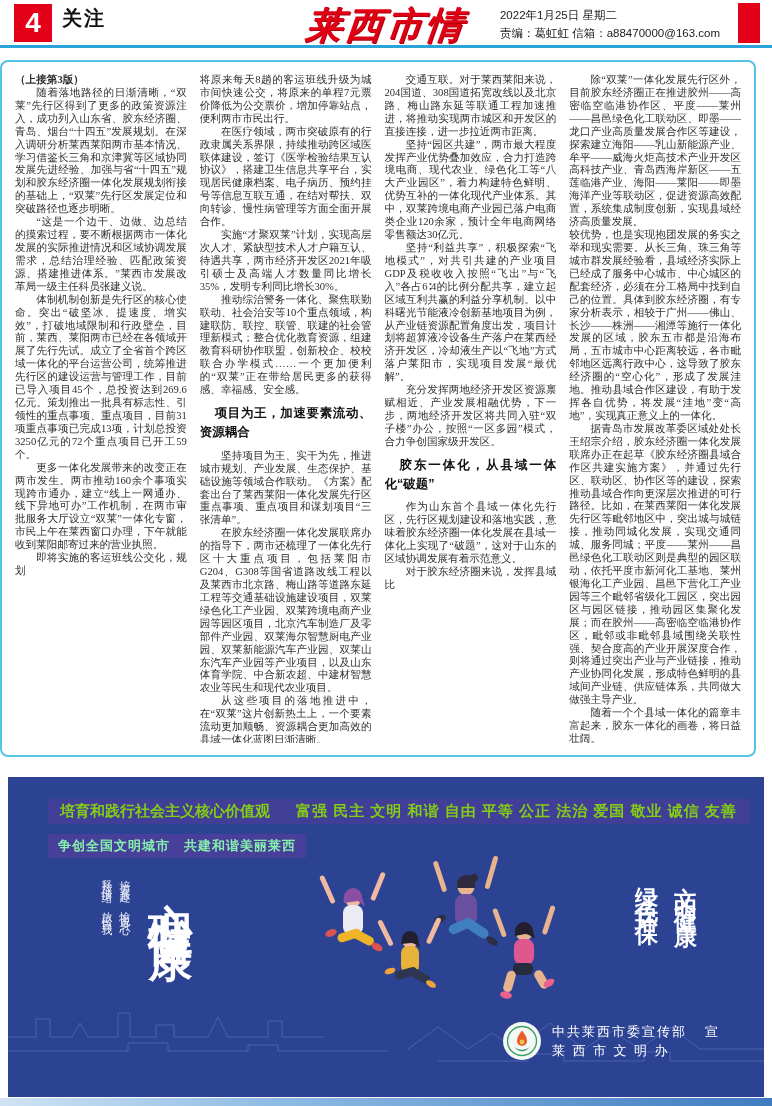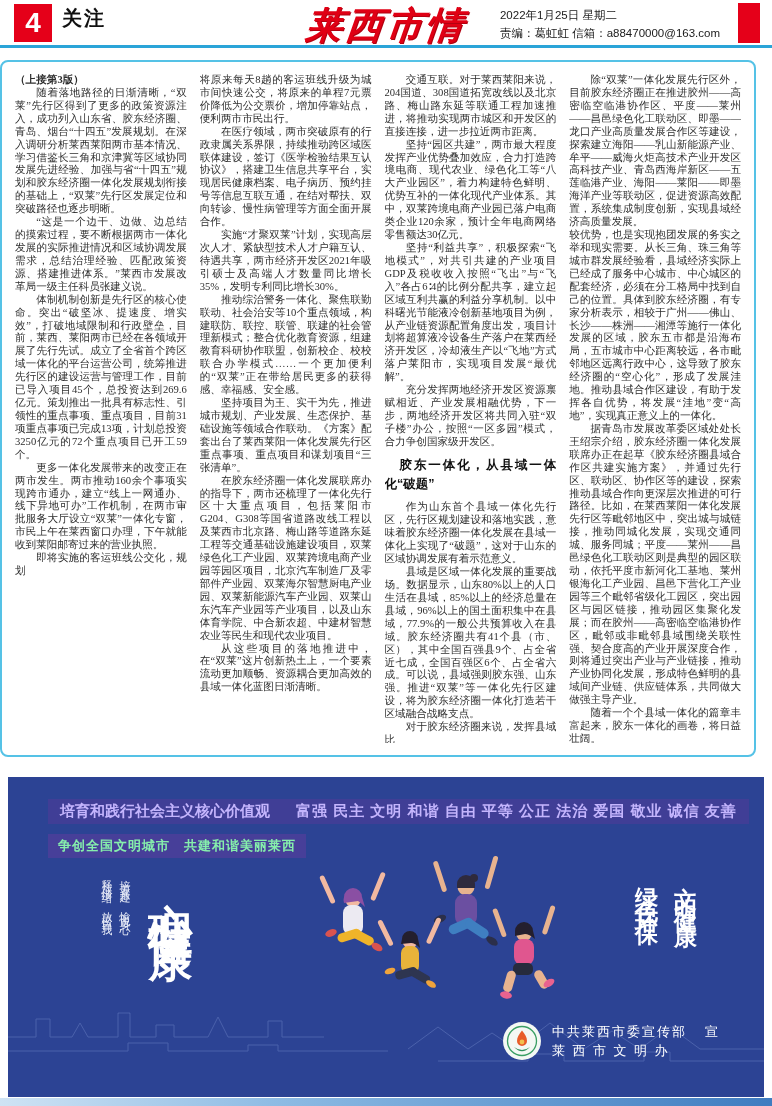--- a/index.html
+++ b/index.html
@@ -28,21 +28,21 @@
   .acol{flex:1 1 0;font-size:10.6px;line-height:1.22;color:#2e2e2e;text-align:justify;overflow:hidden;}
   .acol p{margin:0;}
   .para{text-indent:2em;}
   .noindent{text-indent:0;}
   .note{font-weight:bold;text-indent:0;}
   .subhead{font-family:"Liberation Sans",sans-serif;font-weight:bold;font-size:12.5px;
            line-height:1.55;margin:7px 0 !important;text-indent:1.2em;color:#111;}
 
   
   .ad{position:absolute;top:777px;left:8px;width:756px;height:320px;background:#2c4394;overflow:hidden;}
-  .values-bar{position:absolute;left:40px;top:22px;background:#403e96;color:#c4b5fd;
+  .values-bar{position:absolute;left:40px;top:22px;background:#403e96;color:#84cc16;
               font-family:"Liberation Sans",sans-serif;font-weight:bold;font-size:15px;
               padding:3px 12px;white-space:nowrap;}
   .values-bar .vals{margin-left:26px;letter-spacing:1px;}
   .city-slogan{position:absolute;left:40px;top:57px;background:#473f99;color:#86efac;
                font-family:"Liberation Sans",sans-serif;font-weight:bold;font-size:13px;
                padding:3px 10px;letter-spacing:1px;}
   .theme-wrap{position:absolute;left:88px;top:90px;height:235px;writing-mode:vertical-rl;}
   .theme-big{writing-mode:vertical-rl;text-orientation:upright;color:#fff;
              font-family:"Liberation Sans",sans-serif;font-size:44px;font-weight:900;
              letter-spacing:11px;margin-left:10px;}
@@ -90,33 +90,33 @@
       <p class="para">体制机制创新是先行区的核心使命。突出“破坚冰、提速度、增实效”，打破地域限制和行政壁垒，目前，莱西、莱阳两市已经在各领域开展了先行先试。成立了全省首个跨区域一体化的平台运营公司，统筹推进先行区的建设运营与管理工作，目前已导入项目45个，总投资达到269.6亿元。策划推出一批具有标志性、引领性的重点事项、重点项目，目前31项重点事项已完成13项，计划总投资3250亿元的72个重点项目已开工59个。</p>
       <p class="para">更多一体化发展带来的改变正在两市发生。两市推动160余个事项实现跨市通办，建立“线上一网通办、线下异地可办”工作机制，在两市审批服务大厅设立“双莱”一体化专窗，市民上午在莱西窗口办理，下午就能收到莱阳邮寄过来的营业执照。</p>
       <p class="para">即将实施的客运班线公交化，规划</p>
     </div>
 
     <div class="acol">
       <p class="para noindent">将原来每天8趟的客运班线升级为城市间快速公交，将原来的单程7元票价降低为公交票价，增加停靠站点，便利两市市民出行。</p>
       <p class="para">在医疗领域，两市突破原有的行政隶属关系界限，持续推动跨区域医联体建设，签订《医学检验结果互认协议》，搭建卫生信息共享平台，实现居民健康档案、电子病历、预约挂号等信息互联互通，在结对帮扶、双向转诊、慢性病管理等方面全面开展合作。</p>
       <p class="para">实施“才聚双莱”计划，实现高层次人才、紧缺型技术人才户籍互认、待遇共享，两市经济开发区2021年吸引硕士及高端人才数量同比增长35%，发明专利同比增长30%。</p>
       <p class="para">推动综治警务一体化、聚焦联勤联动、社会治安等10个重点领域，构建联防、联控、联管、联建的社会管理新模式；整合优化教育资源，组建教育科研协作联盟，创新校企、校校联合办学模式……一个更加便利的“双莱”正在带给居民更多的获得感、幸福感、安全感。</p>
+      <p class="subhead">项目为王，加速要素流动、资源耦合</p>
       <p class="para">坚持项目为王、实干为先，推进城市规划、产业发展、生态保护、基础设施等领域合作联动。《方案》配套出台了莱西莱阳一体化发展先行区重点事项、重点项目和谋划项目“三张清单”。</p>
       <p class="para">在胶东经济圈一体化发展联席办的指导下，两市还梳理了一体化先行区十大重点项目，包括莱阳市G204、G308等国省道路改线工程以及莱西市北京路、梅山路等道路东延工程等交通基础设施建设项目，双莱绿色化工产业园、双莱跨境电商产业园等园区项目，北京汽车制造厂及零部件产业园、双莱海尔智慧厨电产业园、双莱新能源汽车产业园、双莱山东汽车产业园等产业项目，以及山东体育学院、中合新农超、中建材智慧农业等民生和现代农业项目。</p>
       <p class="para">从这些项目的落地推进中，在“双莱”这片创新热土上，一个要素流动更加顺畅、资源耦合更加高效的县域一体化蓝图日渐清晰。</p>
     </div>
 
     <div class="acol">
       <p class="para">交通互联。对于莱西莱阳来说，204国道、308国道拓宽改线以及北京路、梅山路东延等联通工程加速推进，将推动实现两市城区和开发区的直接连接，进一步拉近两市距离。</p>
       <p class="para">坚持“园区共建”，两市最大程度发挥产业优势叠加效应，合力打造跨境电商、现代农业、绿色化工等“八大产业园区”，着力构建特色鲜明、优势互补的一体化现代产业体系。其中，双莱跨境电商产业园已落户电商类企业120余家，预计全年电商网络零售额达30亿元。</p>
       <p class="para">坚持“利益共享”，积极探索“飞地模式”，对共引共建的产业项目GDP及税收收入按照“飞出”与“飞入”各占6∶4的比例分配共享，建立起区域互利共赢的利益分享机制。以中科曙光节能液冷创新基地项目为例，从产业链资源配置角度出发，项目计划将超算液冷设备生产落户在莱西经济开发区，冷却液生产以“飞地”方式落户莱阳市，实现项目发展“最优解”。</p>
       <p class="para">充分发挥两地经济开发区资源禀赋相近、产业发展相融优势，下一步，两地经济开发区将共同入驻“双子楼”办公，按照“一区多园”模式，合力争创国家级开发区。</p>
       <p class="subhead">胶东一体化，从县域一体化“破题”</p>
       <p class="para">作为山东首个县域一体化先行区，先行区规划建设和落地实践，意味着胶东经济圈一体化发展在县域一体化上实现了“破题”，这对于山东的区域协调发展有着示范意义。</p>
-      <p class="para">县域是区域一体化发展的重要战场。数据显示，山东80%以上的人口生活在县域，85%以上的经济总量在县域，96%以上的国土面积集中在县域，77.9%的一般公共预算收入在县域。胶东经济圈共有41个县（市、区），其中全国百强县9个、占全省近七成，全国百强区6个、占全省六成。可以说，县域强则胶东强、山东强。推进“双莱”等一体化先行区建设，将为胶东经济圈一体化打造若干区域融合战略支点。</p>
       <p class="para">对于胶东经济圈来说，发挥县域比</p>
     </div>
 
     <div class="acol">
       <p class="para">除“双莱”一体化发展先行区外，目前胶东经济圈正在推进胶州——高密临空临港协作区、平度——莱州——昌邑绿色化工联动区、即墨——龙口产业高质量发展合作区等建设，探索建立海阳——乳山新能源产业、牟平——威海火炬高技术产业开发区高科技产业、青岛西海岸新区——五莲临港产业、海阳——莱阳——即墨海洋产业等联动区，促进资源高效配置，系统集成制度创新，实现县域经济高质量发展。</p>
       <p class="para noindent">较优势，也是实现抱团发展的务实之举和现实需要。从长三角、珠三角等城市群发展经验看，县域经济实际上已经成了服务中心城市、中心城区的配套经济，必须在分工格局中找到自己的位置。具体到胶东经济圈，有专家分析表示，相较于广州——佛山、长沙——株洲——湘潭等施行一体化发展的区域，胶东五市都是沿海布局，五市城市中心距离较远，各市毗邻地区远离行政中心，这导致了胶东经济圈的“空心化”，形成了发展洼地。推动县域合作区建设，有助于发挥各自优势，将发展“洼地”变“高地”，实现真正意义上的一体化。</p>
       <p class="para">据青岛市发展改革委区域处处长王绍宗介绍，胶东经济圈一体化发展联席办正在起草《胶东经济圈县域合作区共建实施方案》，并通过先行区、联动区、协作区等的建设，探索推动县域合作向更深层次推进的可行路径。比如，在莱西莱阳一体化发展先行区等毗邻地区中，突出城与城链接，推动同城化发展，实现交通同城、服务同城；平度——莱州——昌邑绿色化工联动区则是典型的园区联动，依托平度市新河化工基地、莱州银海化工产业园、昌邑下营化工产业园等三个毗邻省级化工园区，突出园区与园区链接，推动园区集聚化发展；而在胶州——高密临空临港协作区，毗邻或非毗邻县域围绕关联性强、契合度高的产业开展深度合作，则将通过突出产业与产业链接，推动产业协同化发展，形成特色鲜明的县域间产业链、供应链体系，共同做大做强主导产业。</p>
       <p class="para">随着一个个县域一体化的篇章丰富起来，胶东一体化的画卷，将日益壮阔。</p>
     </div>
   </div>

